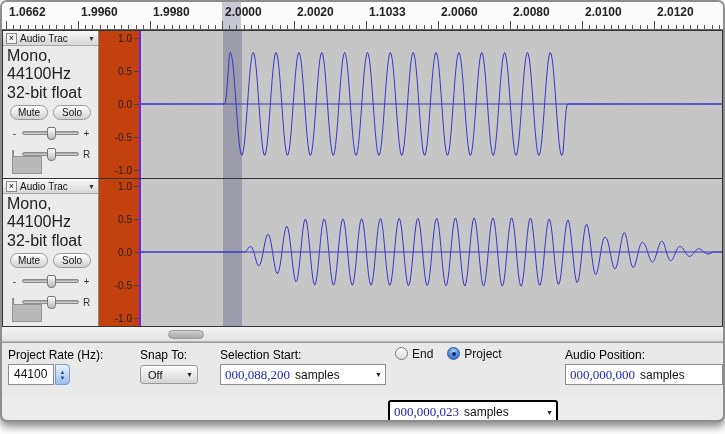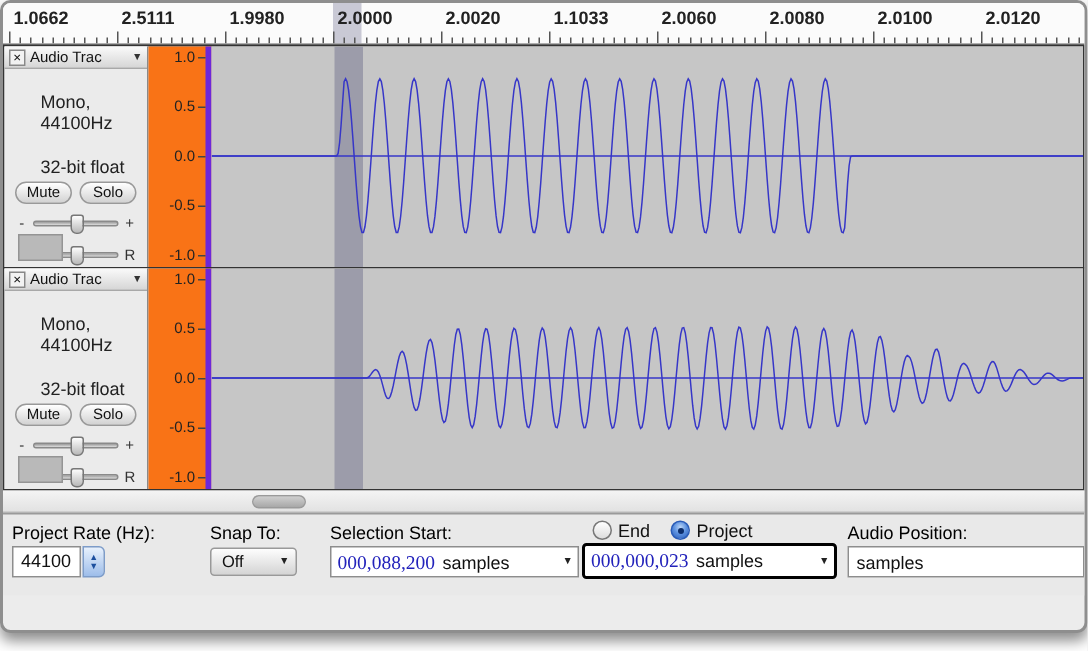--- a/index.html
+++ b/index.html
@@ -32,21 +32,21 @@
   .panel-header {
     height:15px; display:flex; align-items:center; gap:3px; padding:0 3px;
     background:linear-gradient(#fafafa,#d6d6d6); border-bottom:1px solid #a8a8a8; font-size:10px;
   }
   .close-btn {
     width:11px; height:11px; line-height:9px; text-align:center;
     border:1px solid #888; background:#f2f2f2; font-size:9px; cursor:default;
   }
   .track-title { flex:1; white-space:nowrap; overflow:hidden; }
   .menu-arrow { font-size:7px; color:#333; }
-  .track-info { font-size:12px; padding:15px 0 0 4px; color:#222;margin-left:20px; }
+  .track-info { font-size:16px; padding:1px 0 0 4px; color:#222; }
   .btn-row { display:flex; gap:5px; padding:3px 7px 1px 7px; }
   .track-btn {
     flex:1; height:15px; font-size:10px; font-family:"Liberation Sans",sans-serif;
     border:1px solid #999; border-radius:8px;
     background:linear-gradient(#ffffff,#d2d2d2); color:#111;
   }
   .slider-row { display:flex; align-items:center; gap:4px; padding:3px 8px 0 8px; height:21px; font-size:10px; }
   .sl-lab { width:7px; text-align:center; color:#333; }
   .slider-track {
     position:relative; flex:1; height:4px; border:1px solid #8a8a8a; border-radius:2px;
@@ -54,21 +54,21 @@
   }
   .slider-thumb {
     position:absolute; left:50%; top:-5px; margin-left:-4px; width:9px; height:13px;
     border:1px solid #777; border-radius:2px 2px 4px 4px;
     background:linear-gradient(#fdfdfd,#b9b9b9);
   }
   .panel-grip {
     position:absolute; left:9px; bottom:4px; width:30px; height:18px;
     background:#b9b9b9; border:1px solid #949494;
   }
-  .vruler { position:relative; width:42px; border-right:4px solid #6d28d9; background:#f97316; }
+  .vruler { position:relative; width:42px; border-right:2px solid #6d28d9; background:#c2410c; }
   .vlab { position:absolute; right:7px; font-size:10px; color:#222; }
   .vtick { position:absolute; right:0; width:5px; height:1px; background:#444; }
   .wavearea { position:relative; flex:1; background:#c6c6c6; overflow:hidden; }
   .wave-sel { position:absolute; top:0; bottom:0; background:rgba(60,60,105,0.30); }
   .wavesvg { position:absolute; inset:0; width:100%; height:100%; }
 
   
   .hscroll {
     position:relative; height:15px; background:linear-gradient(#f4f4f4,#e2e2e2);
     border-bottom:1px solid #b5b5b5;
@@ -99,21 +99,21 @@
     background:linear-gradient(#fdfdfd,#d4d4d4); font-size:11px;
   }
   .dropdown .dd-arrow { margin-left:auto; font-size:7px; color:#222; }
   .samplebox {
     position:absolute; height:21px; display:flex; align-items:center;
     background:#fff; border:1px solid #8d8d8d;
   }
   .samplebox .val { font-family:Liberation Serif, serif; font-size:13px; color:#2222bb; padding-left:4px; white-space:pre; }
   .samplebox .unit { font-size:12px; color:#111; padding-left:5px; white-space:nowrap; }
   .samplebox .box-arrow { margin-left:auto; padding:0 3px; font-size:7px; color:#222; }
-  .samplebox.focused { border:2px solid #000; border-radius:3px; height:24px; }
+  .samplebox.focused { border:2px solid #000; border-radius:3px; height:24px;margin-top:38px; }
   .radio-group { position:absolute; left:393px; top:4px; display:flex; gap:14px; align-items:center; font-size:12px; }
   .radio { width:13px; height:13px; border-radius:50%; border:1px solid #777; background:linear-gradient(#fff,#ddd); display:inline-block; vertical-align:-2px; margin-right:4px; position:relative; }
   .radio.sel { border:1px solid #2a5cb8; background:radial-gradient(circle at 50% 32%, #bcd6f7 0%, #5d92e0 45%, #2a5cb8 100%); }
   .radio.sel::after { content:''; position:absolute; left:4px; top:4px; width:4px; height:4px; border-radius:50%; background:#0b2d6b; }
 
   
   .statusbar { position:relative; height:22px; border-top:1px solid #9a9a9a; background:#e9e9e9; font-size:11px; }
   .status-left { position:absolute; left:6px; top:4px; color:#111; }
   .status-div { position:absolute; left:560px; top:2px; bottom:2px; width:1px; background:#b0b0b0; }
   .status-right { position:absolute; left:570px; top:4px; color:#111; }
@@ -130,21 +130,21 @@
       <i class="tl-tick" style="left: 11.2px; height: 4px;"></i>
       <i class="tl-tick" style="left: 18.4px; height: 4px;"></i>
       <i class="tl-tick" style="left: 25.6px; height: 4px;"></i>
       <i class="tl-tick" style="left: 32.8px; height: 4px;"></i>
       <i class="tl-tick" style="left: 40px; height: 4px;"></i>
       <i class="tl-tick" style="left: 47.2px; height: 4px;"></i>
       <i class="tl-tick" style="left: 54.4px; height: 4px;"></i>
       <i class="tl-tick" style="left: 61.6px; height: 4px;"></i>
       <i class="tl-tick" style="left: 68.8px; height: 4px;"></i>
       <i class="tl-tick" style="left: 76px; height: 8px;"></i>
-      <span class="tl-label" style="left: 79px;">2.5111</span>
+      <span class="tl-label" style="left: 79px;">1.9960</span>
       <i class="tl-tick" style="left: 83.2px; height: 4px;"></i>
       <i class="tl-tick" style="left: 90.4px; height: 4px;"></i>
       <i class="tl-tick" style="left: 97.6px; height: 4px;"></i>
       <i class="tl-tick" style="left: 104.8px; height: 4px;"></i>
       <i class="tl-tick" style="left: 112px; height: 4px;"></i>
       <i class="tl-tick" style="left: 119.2px; height: 4px;"></i>
       <i class="tl-tick" style="left: 126.4px; height: 4px;"></i>
       <i class="tl-tick" style="left: 133.6px; height: 4px;"></i>
       <i class="tl-tick" style="left: 140.8px; height: 4px;"></i>
       <i class="tl-tick" style="left: 148px; height: 8px;"></i>
@@ -369,18 +369,19 @@
       <span><span class="radio sel"></span><span>Project</span></span>
     </div>
     <div class="samplebox focused" style="left:386px; top:19px; width:170px">
       <span class="val">000,000,023</span>
       <span class="unit">samples</span>
       <span class="box-arrow">▼</span>
     </div>
 
     <span class="tb-label" style="left:563px">Audio Position:</span>
     <div class="samplebox" style="left:563px; top:21px; width:158px">
+      <span class="val">000,000,000</span>
       <span class="unit">samples</span>
     </div>
   </div>
 
 
 </div>
 
 </body></html>

